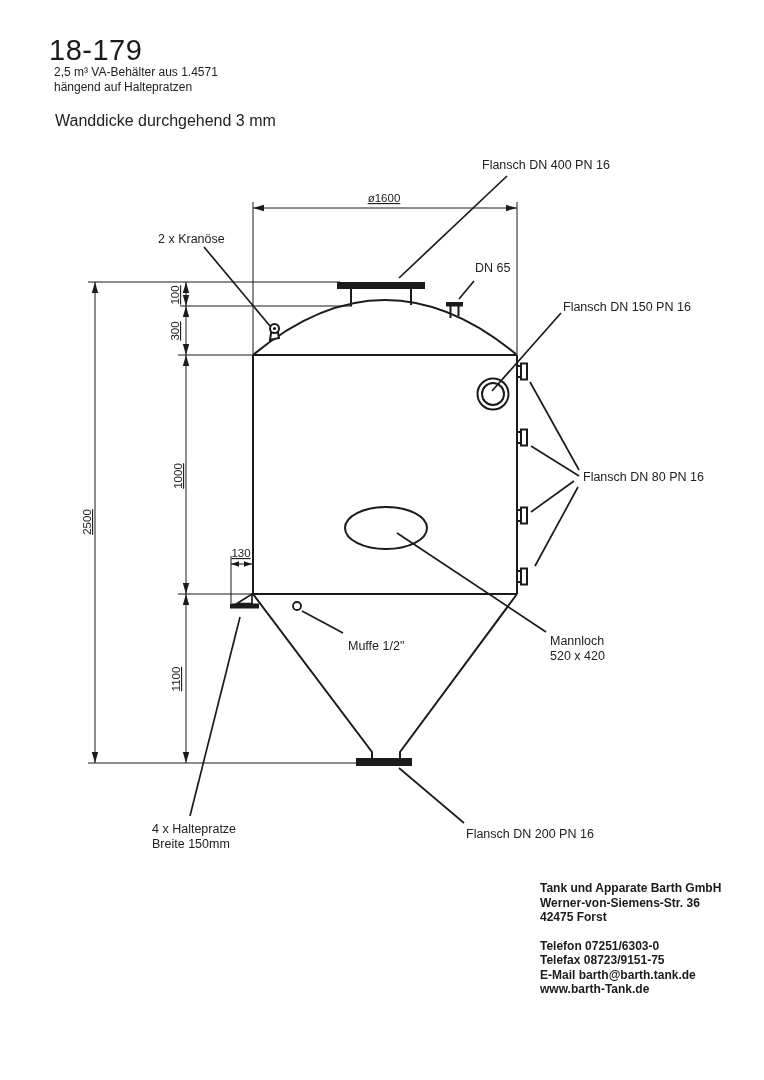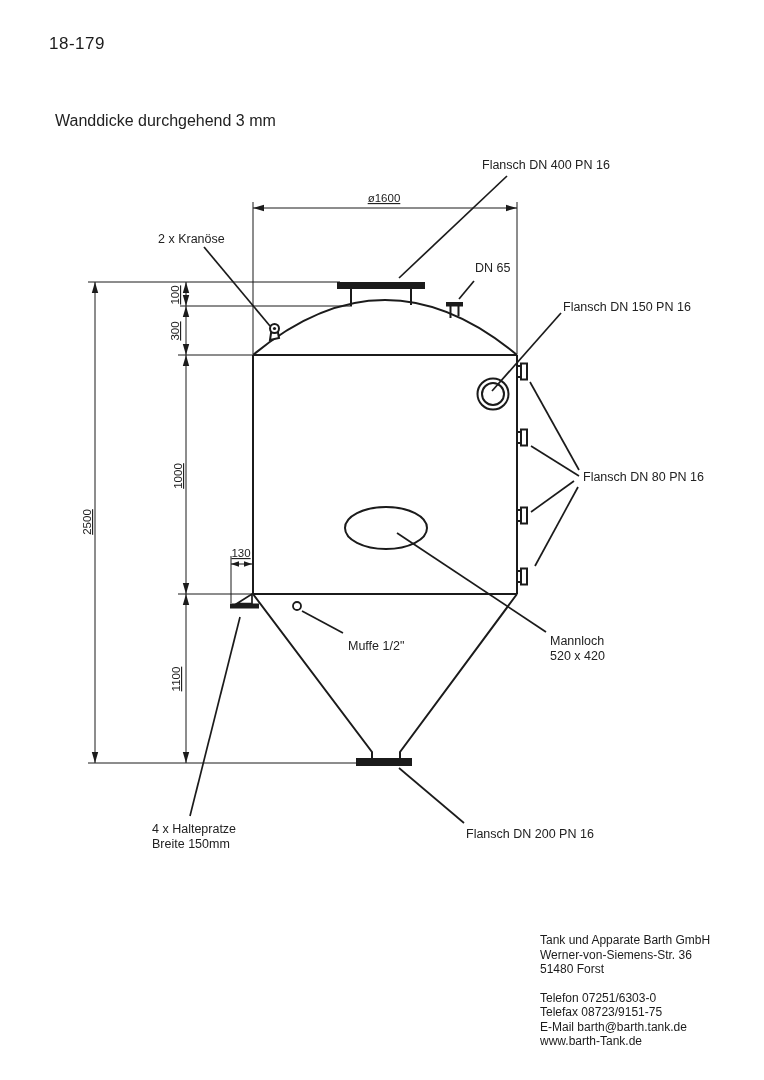--- a/index.html
+++ b/index.html
@@ -7,52 +7,56 @@
     position:relative;
     width:764px;height:1080px;
     background:#ffffff;
     font-family:"Liberation Sans", sans-serif;
     color:#1b1b1b;
     overflow:hidden;
     margin:0 auto;
   }
   .hdr-number{
     position:absolute;left:49px;top:34px;
-    font-size:17px;letter-spacing:0.5px;color:#1b1b1b;
+    font-size:29px;letter-spacing:0.5px;color:#1b1b1b;
   }
   .hdr-desc{
     position:absolute;left:54px;top:65px;
     font-size:12px;line-height:14.5px;color:#222;
   }
   .hdr-wall{
     position:absolute;left:55px;top:112px;
     font-size:16px;color:#222;
   }
   .company{
-    position:absolute;left:540px;top:933px;
-    font-size:12px;line-height:14.5px;font-weight:normal;color:#1b1b1b;
+    position:absolute;left:540px;top:881px;
+    font-size:12px;line-height:14.5px;font-weight:bold;color:#1b1b1b;
   }
   .company .gap{height:14px;}
   .company p{margin:0;}
   svg{position:absolute;left:0;top:0;}
   .outline{stroke:#1b1b1b;stroke-width:2;fill:none;}
   .thin{stroke:#1b1b1b;stroke-width:1;fill:none;}
   .leader{stroke:#1b1b1b;stroke-width:1.7;fill:none;}
   .solid{fill:#1b1b1b;stroke:none;}
   .whitefill{fill:#ffffff;}
   text{fill:#222;font-family:"Liberation Sans", sans-serif;}
   .lbl{font-size:12.5px;}
   .dim{font-size:11.5px;text-decoration:underline;}
 </style>
 </head>
 <body>
 
 <div class="sheet">
 
   <div class="hdr-number">18-179</div>
+  <div class="hdr-desc">
+    <div>2,5 m³ VA-Behälter aus 1.4571</div>
+    <div>hängend auf Haltepratzen</div>
+  </div>
   <div class="hdr-wall">Wanddicke durchgehend  3 mm</div>
 
   <svg width="764" height="1080" viewBox="0 0 764 1080">
     <defs>
       <marker id="arr" viewBox="0 0 11 8" refX="11" refY="4" markerWidth="11" markerHeight="8" markerUnits="userSpaceOnUse" orient="auto-start-reverse">
         <path d="M0,0.8 L11,4 L0,7.2 Z" fill="#1b1b1b"></path>
       </marker>
     </defs>
 
     <g>
@@ -172,21 +176,21 @@
     <text class="lbl" x="550" y="660">520 x 420</text>
     <text class="lbl" x="348" y="650">Muffe 1/2"</text>
     <text class="lbl" x="152" y="833">4 x Haltepratze</text>
     <text class="lbl" x="152" y="848">Breite 150mm</text>
     <text class="lbl" x="466" y="838">Flansch DN 200 PN 16</text>
   </svg>
 
   <div class="company">
     <p>Tank und Apparate Barth GmbH</p>
     <p>Werner-von-Siemens-Str. 36</p>
-    <p>51480 Forst</p>
+    <p>42475 Forst</p>
     <div class="gap"></div>
     <p>Telefon 07251/6303-0</p>
     <p>Telefax 08723/9151-75</p>
     <p>E-Mail barth@barth.tank.de</p>
     <p>www.barth-Tank.de</p>
   </div>
 
 </div>
 
 </body></html>

